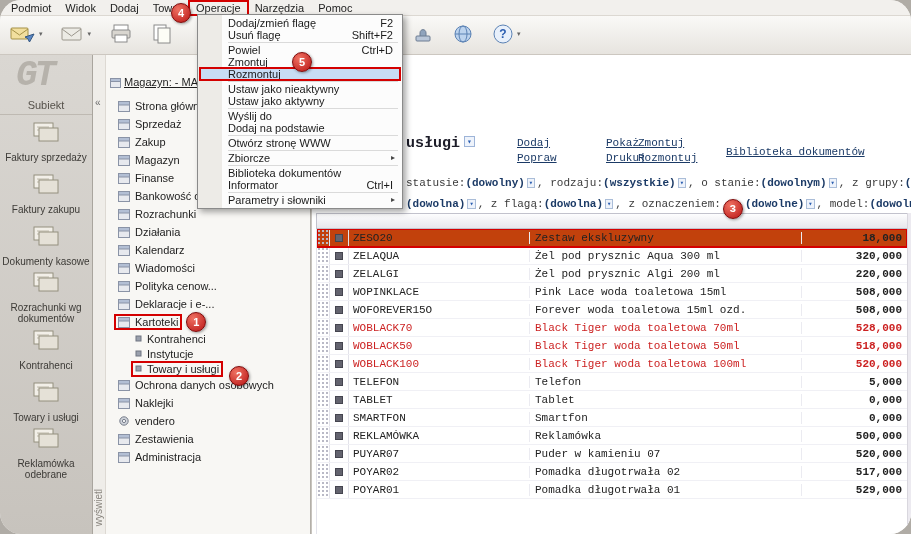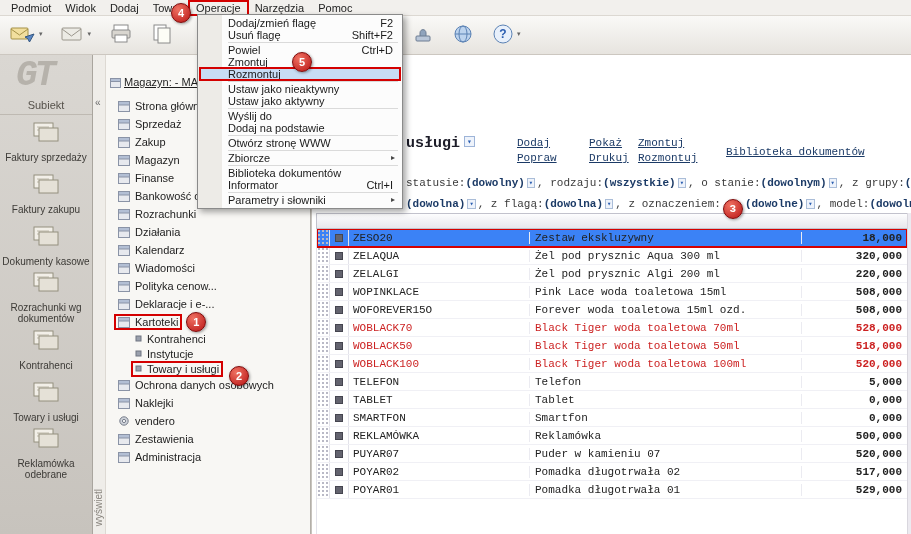--- a/index.html
+++ b/index.html
@@ -1,19 +1,19 @@
 <!DOCTYPE html>
 <html><head>
 <meta charset="utf-8">
 <style>
   * { box-sizing: border-box; }
   html,body { margin:0; padding:0; }
   body { width:911px; height:534px; overflow:hidden; background:#b0aca6;
          font-family:"Liberation Sans", sans-serif; }
-  #app { position:relative; width:911px; height:534px; background:#efedeb; overflow:hidden; font-size:11px; color:#222; }
+  #app { position:relative; width:911px; height:534px; background:#efedeb; overflow:hidden; font-size:11px; color:#222;border-radius:21px; }
 
   
   .menubar { position:absolute; left:0; top:0; width:911px; height:16px; background:#f2f0ed;
              border-bottom:1px solid #dcd8d2; display:flex; align-items:center; padding-left:4px; z-index:15; }
   .mb-item { padding:1px 7px; white-space:nowrap; cursor:default; }
 
   
   .toolbar { position:absolute; left:0; top:16px; width:911px; height:39px;
              background:linear-gradient(#faf9f7,#e7e4df); border-bottom:1px solid #ccc7c0; }
   .tb-group { position:absolute; top:5px; display:flex; align-items:center; gap:14px; }
@@ -46,21 +46,21 @@
   .tree-item { display:flex; align-items:center; height:18px; padding-left:9px; white-space:nowrap; cursor:default; }
   .tree-sub  { display:flex; align-items:center; height:15px; padding-left:26px; white-space:nowrap; cursor:default; }
   .tree-wrap { display:inline-flex; align-items:center; gap:5px; padding:1px 3px; }
   .tree-ico { display:inline-flex; }
 
   
   .main { position:absolute; left:311px; top:55px; width:600px; height:479px; background:#ffffff; border-left:1px solid #c8c4be;font-family:Liberation Mono, monospace; }
   .title { position:absolute; left:94px; top:80px; font-size:15px; font-weight:bold; color:#1c1c28; }
   .title-caret { font-size:8px; color:#2a5db0; border:1px solid #9db4d8; background:#eef3fb; padding:0 2px; margin-left:4px; vertical-align:3px; }
   .act-col { position:absolute; top:82px; }
-  .act-col.col0 { left:205px; } .act-col.col1 { left:277px; } .act-col.col2 { left:326px; }
+  .act-col.col0 { left:205px; } .act-col.col1 { left:294px; } .act-col.col2 { left:326px; }
   .act-col.col3 { left:414px; top:91px; }
   .alink { display:block; color:#1b3a66; text-decoration:underline; margin-bottom:3px; white-space:nowrap; cursor:pointer; }
   .filters { position:absolute; left:94px; white-space:nowrap; color:#3a3a3a; }
   #filters1 { top:122px; } #filters2 { top:139px; }
   .f-label { color:#3a3a3a; }
   .f-value { color:#1b3a66; font-weight:bold; cursor:pointer; }
   .f-caret { font-size:7px; color:#2a5db0; border:1px solid #aabdd8; background:#eef3fb; margin:0 2px; padding:0 1px; vertical-align:1px; cursor:pointer; }
   .f-sep { color:#3a3a3a; }
 
   #tableHeader { position:absolute; left:4px; top:158px; width:592px; height:16px; display:flex;
@@ -72,21 +72,21 @@
   #tableBody { position:absolute; left:4px; top:174px; width:592px; bottom:0; overflow:hidden; border-left:1px solid #e3e3ea; border-right:1px solid #e3e3ea; }
   .t-row { display:flex; height:18px; align-items:center; border-bottom:1px solid #f0f0f5; background:#fff; cursor:default; }
   .c-dots { width:13px; align-self:stretch; border-right:1px solid #e3e3ea;
             background-image:radial-gradient(#b9b9c6 0.8px, transparent 1px); background-size:4px 4px; }
   .c-square { width:19px; align-self:stretch; display:flex; align-items:center; justify-content:center; border-right:1px solid #e3e3ea; }
   .sq { width:8px; height:8px; background:#63636e; border:1px solid #45454f; }
   .c-symbol { width:181px; padding-left:4px; border-right:1px solid #ebebf1; overflow:hidden; white-space:nowrap; }
   .c-nazwa { width:272px; padding-left:5px; border-right:1px solid #ebebf1; overflow:hidden; white-space:nowrap; }
   .c-stan { flex:1; text-align:right; padding-right:5px; font-weight:bold; }
   .t-row.redtext .c-symbol, .t-row.redtext .c-nazwa, .t-row.redtext .c-stan { color:#cc2222; }
-  .t-row.sel { background:#3b82f6; }
+  .t-row.sel { background:#c2410c; }
   .vscroll { position:absolute; right:0; top:158px; bottom:0; width:4px; background:#eceaf0; border-left:1px solid #d9d7de; }
 
   
   .context-menu { position:absolute; left:197px; top:14px; width:206px; z-index:20;
                   background:linear-gradient(90deg,#edebe7 0,#edebe7 24px,#fcfcfc 24px);
                   border:1px solid #8a8a8a; box-shadow:3px 3px 6px rgba(0,0,0,.35); padding:2px; }
   .cm-item { position:relative; display:flex; align-items:center; height:12px; line-height:12px;
              padding:0 7px 0 28px; white-space:nowrap; color:#1a1a1a; cursor:default; }
   .cm-item.hl { background:#c8ddf4; }
   .cm-short { margin-left:auto; padding-left:10px; }

